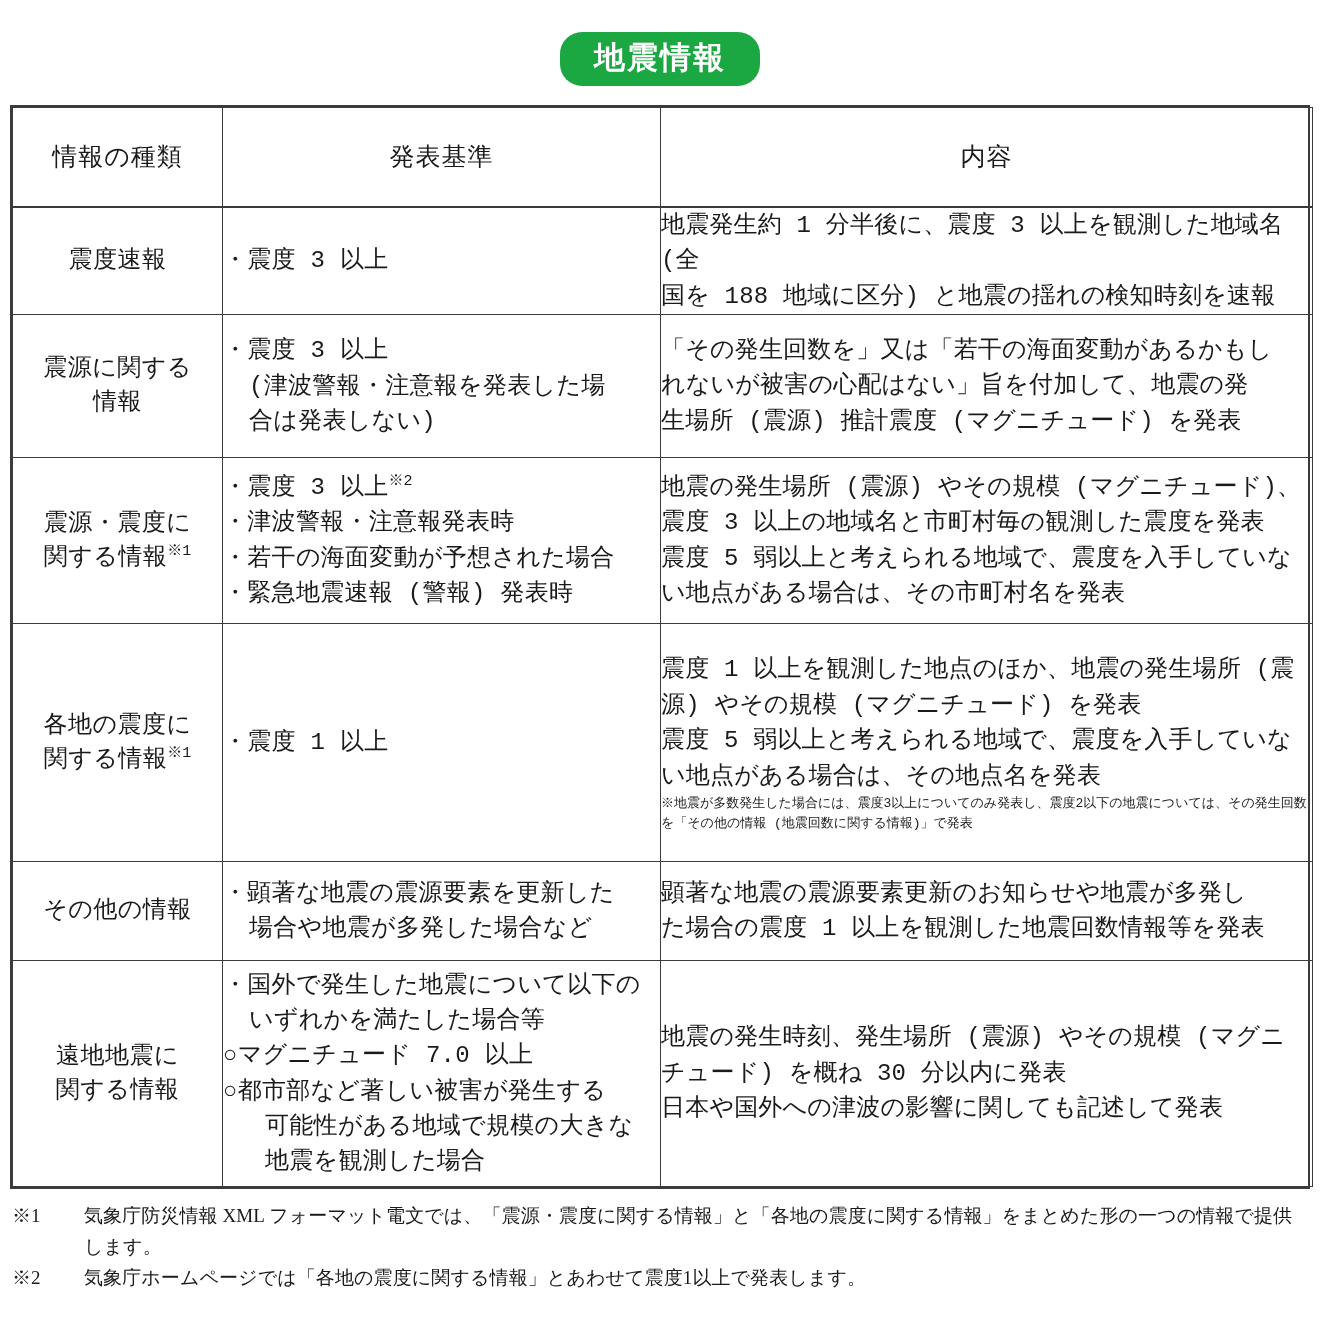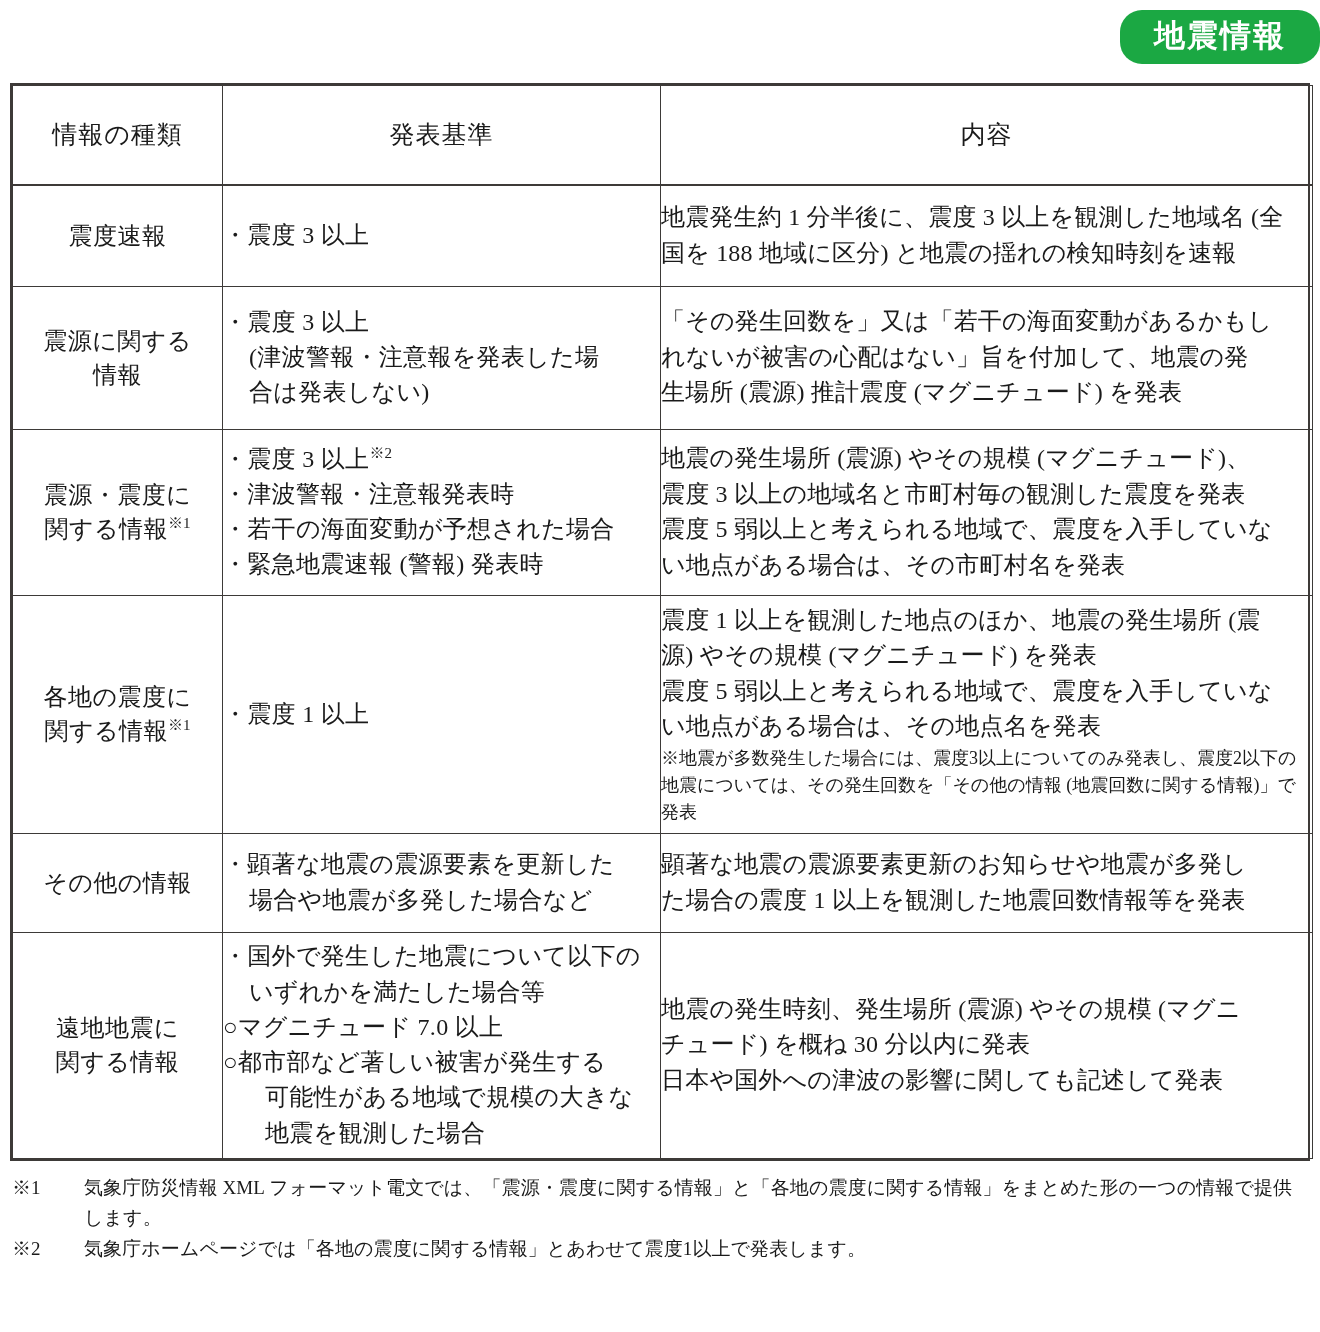--- a/index.html
+++ b/index.html
@@ -13,22 +13,22 @@
     font-family: "Liberation Serif", "DejaVu Serif", serif;
     color: #1a1a1a;
     position: relative;
     overflow: hidden;
   }
 
   
   .title-wrap {
     width: 100%;
     display: flex;
-    justify-content: flex-end;
-    padding-top: 10px;
+    justify-content: center;
+    padding-top: 32px;
     box-sizing: border-box;
   }
   .title-badge {
     background: #1ba843;
     color: #ffffff;
     font-size: 31px;
     font-weight: bold;
     letter-spacing: 2px;
     padding: 8px 34px 10px 34px;
     border-radius: 22px;
@@ -39,20 +39,21 @@
   
   .table-outer {
     margin: 19px 10px 0 10px;
     border: 2px solid #3d3a38;
     box-sizing: border-box;
   }
   table.info-table {
     border-collapse: collapse;
     width: 100%;
     table-layout: fixed;
+    font-family: Liberation Mono, monospace;
   }
   table.info-table col.c1 { width: 210px; }
   table.info-table col.c2 { width: 438px; }
   table.info-table col.c3 { width: 652px; }
 
   table.info-table th,
   table.info-table td {
     border: 1px solid #3d3a38;
     vertical-align: middle;
     padding: 0;
@@ -100,21 +101,21 @@
   .cont {
     font-size: 24px;
     line-height: 1.48;
     padding: 16px 14px 16px 18px;
     letter-spacing: 0.2px;
     text-align: left;
   }
   .cont .ln { display: block; }
   .cont .note {
     display: block;
-    font-size: 18px;
+    font-size: 13px;
     line-height: 1.5;
     margin-top: 0;
     letter-spacing: 0;
   }
 
   
   tr.r-head  td, tr.r-head  th { height: 98px; }
   tr.r1 td { height: 100px; }
   tr.r2 td { height: 142px; }
   tr.r3 td { height: 165px; }

